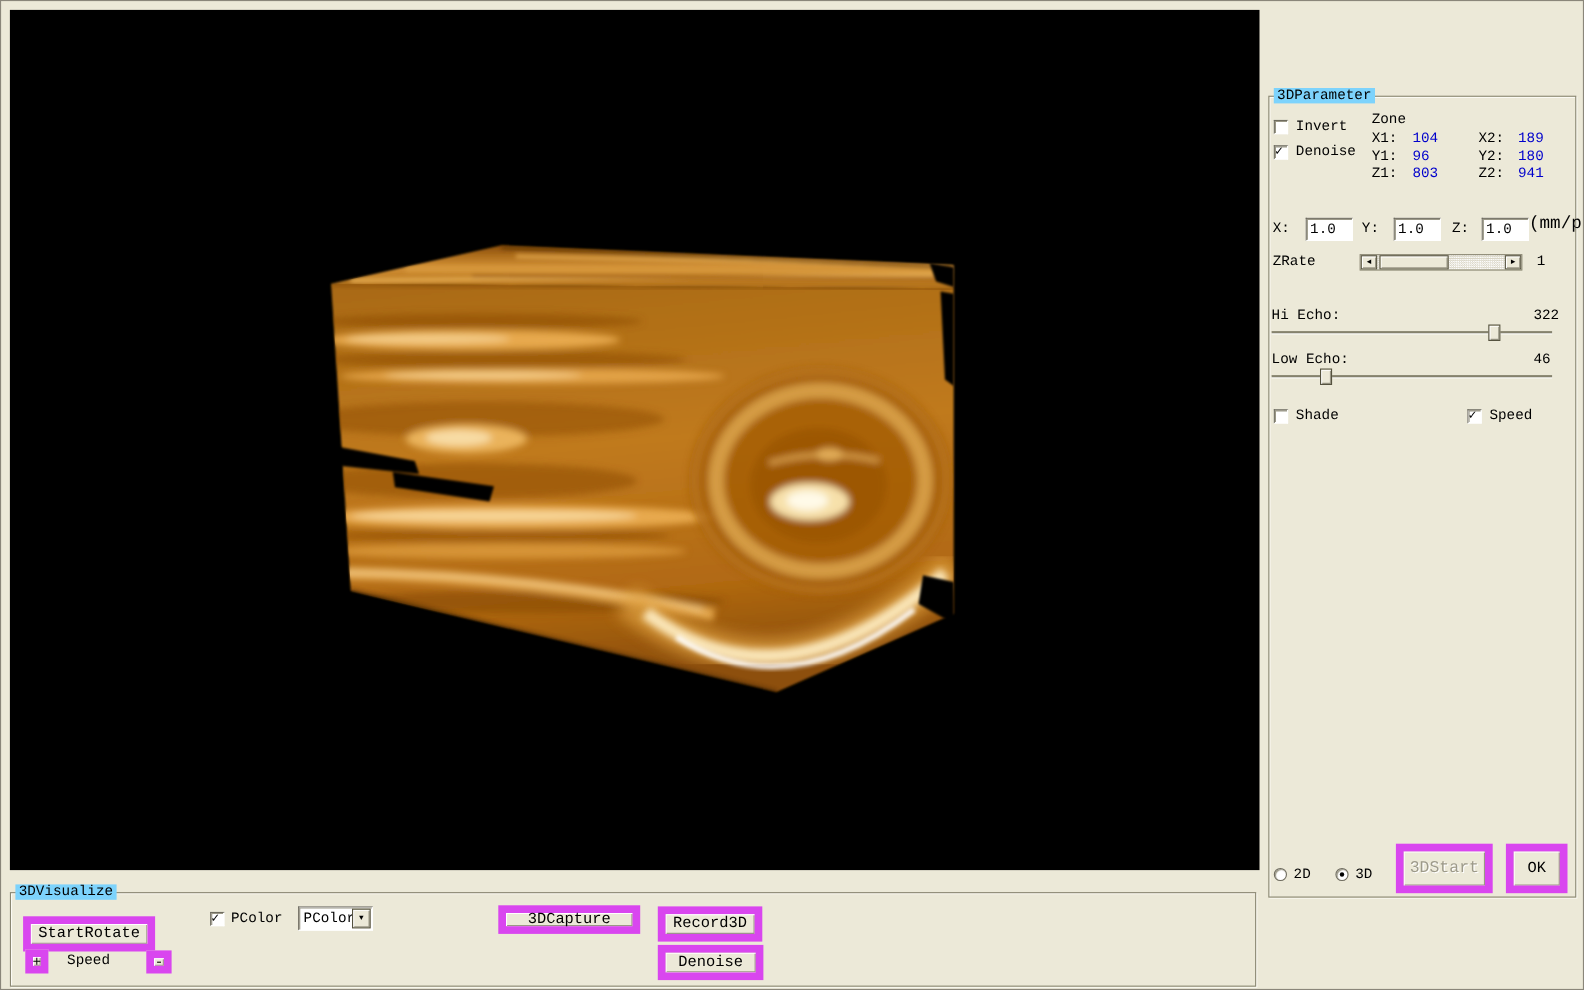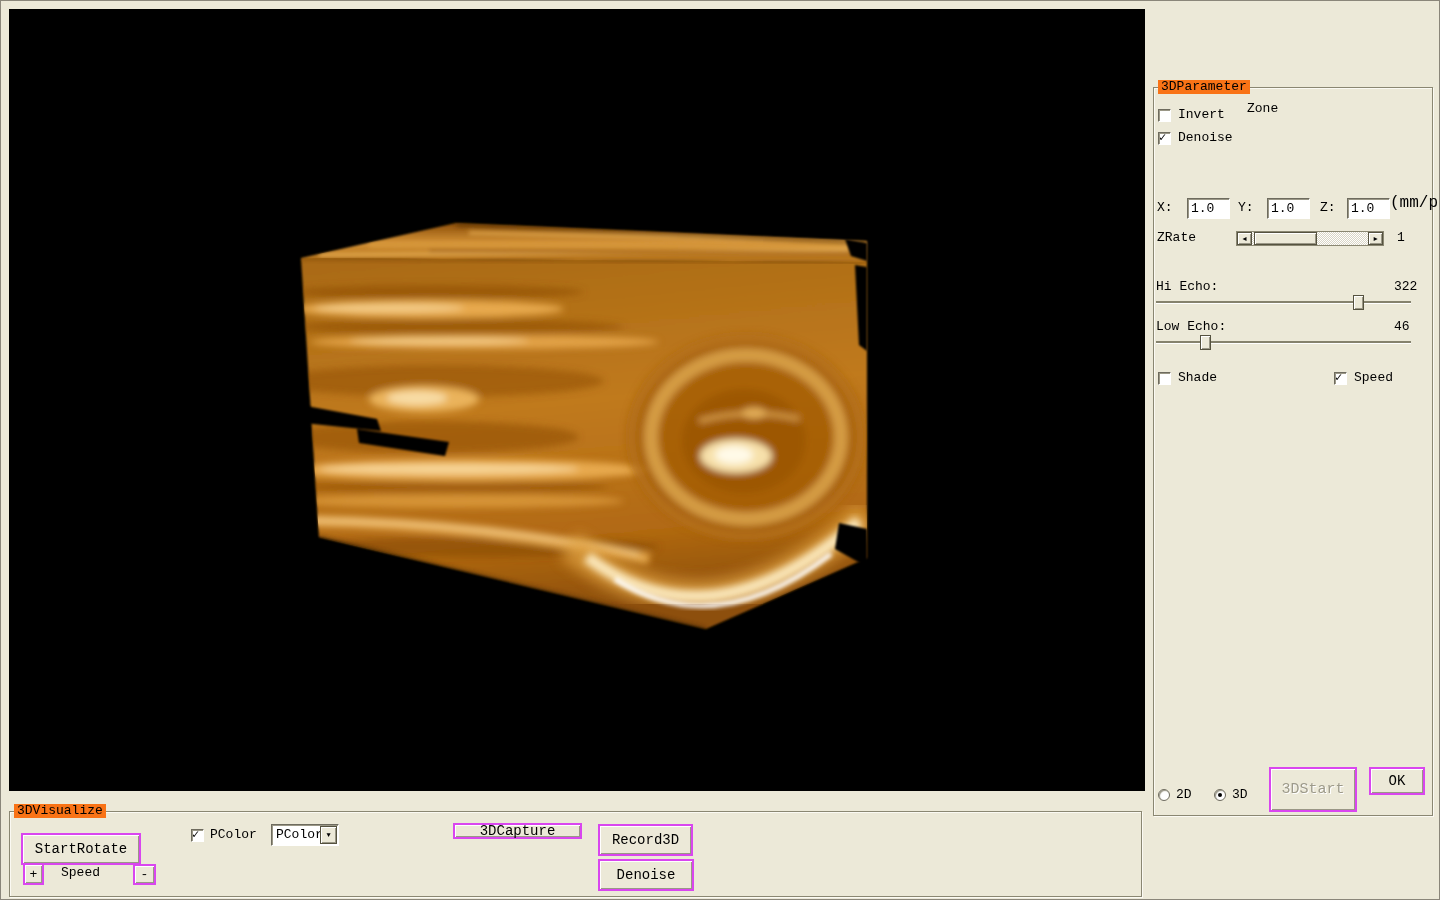--- a/index.html
+++ b/index.html
@@ -1,24 +1,24 @@
 <!DOCTYPE html>
 <html><head>
 <meta charset="utf-8">
 <style>
   *{margin:0;padding:0;box-sizing:border-box}
   html,body{width:1440px;height:900px;overflow:hidden}
   body{background:#ece9d8;font-family:"Liberation Mono","DejaVu Sans Mono",monospace;font-size:13px;color:#000}
   .window{position:relative;width:1440px;height:900px;background:#ece9d8;border:1px solid #8a867a}
   .viewport{position:absolute;left:8px;top:8px;width:1136px;height:782px;background:#000;overflow:hidden}
   .groupbox{position:absolute;border:1px solid #8a8772;box-shadow:inset 1px 1px 0 #fbfaf3,1px 1px 0 #fbfaf3}
-  .grouplabel{position:absolute;background:#f97316;padding:0 3px;line-height:14px;z-index:2;white-space:nowrap}
+  .grouplabel{position:absolute;background:#7dd3fc;padding:0 3px;line-height:14px;z-index:2;white-space:nowrap}
   .label{position:absolute;line-height:14px;white-space:nowrap}
   .blue{color:#0000cc}
-  .btn{position:absolute;background:#ece9d8;border:2px solid #d946ef;box-shadow:inset 1px 1px 0 #ffffff,inset -1px -1px 0 #9a9786;display:flex;align-items:center;justify-content:center;font-family:inherit;font-size:14px;cursor:pointer;white-space:nowrap}
+  .btn{position:absolute;background:#ece9d8;border:7px solid #d946ef;box-shadow:inset 1px 1px 0 #ffffff,inset -1px -1px 0 #9a9786;display:flex;align-items:center;justify-content:center;font-family:inherit;font-size:14px;cursor:pointer;white-space:nowrap}
   .btn.small{font-size:13px}
   .btn.disabled{color:#9d9a8a;text-shadow:1px 1px 0 #fff}
   .field{position:absolute;height:21px;background:#fff;border:1px solid;border-color:#6e6b5e #fff #fff #6e6b5e;box-shadow:inset 1px 1px 0 #9a9786;font-family:inherit;font-size:13px;padding:1px 3px;outline:none}
   .checkbox{position:absolute;width:13px;height:13px;background:#fff;border:1px solid;border-color:#6e6b5e #fff #fff #6e6b5e;box-shadow:inset 1px 1px 0 #9a9786;cursor:pointer}
   .checkbox .mark{display:none;position:absolute;left:0px;top:-3px;font-size:12px;font-weight:bold;color:#000}
   .checkbox.on .mark{display:block}
   .radio{position:absolute;width:12px;height:12px;border-radius:50%;background:#fff;border:1px solid #6e6b5e;box-shadow:inset 1px 1px 1px #9a9786;cursor:pointer}
   .radio .dot{display:none;position:absolute;left:3px;top:3px;width:4px;height:4px;border-radius:50%;background:#000}
   .radio.on .dot{display:block}
   .track{position:absolute;height:2px;background:#85826d;box-shadow:0 1px 0 #fff}
@@ -138,20 +138,34 @@
     
   </span>
   <span class="label" style="left:1177px;top:107px">Invert</span>
 
   <span class="checkbox on" style="left:1157px;top:131px">
     <span class="mark">✓</span>
   </span>
   <span class="label" style="left:1177px;top:130px">Denoise</span>
 
   <span class="label" style="left:1246px;top:101px">Zone</span>
+  <div style="position:absolute;left:1246px;top:117px;display:grid;grid-template-columns:37px 60px 36px 46px;line-height:16px">
+    <span>X1:</span>
+    <span class="blue">104</span>
+    <span>X2:</span>
+    <span class="blue">189</span>
+    <span>Y1:</span>
+    <span class="blue">96</span>
+    <span>Y2:</span>
+    <span class="blue">180</span>
+    <span>Z1:</span>
+    <span class="blue">803</span>
+    <span>Z2:</span>
+    <span class="blue">941</span>
+  </div>
 
   <span class="label" style="left:1156px;top:200px">X:</span>
   <input class="field" style="left: 1186px; top: 197px; width: 43px;" value="1.0">
   <span class="label" style="left:1237px;top:200px">Y:</span>
   <input class="field" style="left: 1266px; top: 197px; width: 43px;" value="1.0">
   <span class="label" style="left:1319px;top:200px">Z:</span>
   <input class="field" style="left: 1346px; top: 197px; width: 43px;" value="1.0">
   <span class="label" style="left:1389px;top:195px;font-size:16px">(mm/p)</span>
 
   <span class="label" style="left:1156px;top:230px">ZRate</span>
@@ -190,40 +204,40 @@
     
   </span>
   <span class="label" style="left:1175px;top:787px">2D</span>
 
   <span class="radio on" style="left:1213px;top:788px">
     <span class="dot"></span>
   </span>
   <span class="label" style="left:1231px;top:787px">3D</span>
 
   <div class="btn disabled" style="left:1268px;top:766px;width:88px;height:45px;font-size:15px">3DStart</div>
-  <div class="btn" style="left:1368px;top:766px;width:56px;height:28px">OK</div>
+  <div class="btn" style="left:1368px;top:766px;width:56px;height:45px">OK</div>
 
   <div class="groupbox" style="left:8px;top:810px;width:1133px;height:86px"></div>
   <span class="grouplabel" style="left:13px;top:803px">3DVisualize</span>
 
   <div class="btn" style="left:20px;top:832px;width:120px;height:32px">StartRotate</div>
 
   <span class="checkbox on" style="left:190px;top:828px">
     <span class="mark">✓</span>
   </span>
   <span class="label" style="left:209px;top:827px">PColor</span>
 
   <div class="combo">
     <span class="combo-text">PColor</span>
     <span class="combo-btn">
         <span>▼</span>
       </span>
   </div>
 
-  <div class="btn" style="left:452px;top:822px;width:129px;height:16px">3DCapture</div>
+  <div class="btn" style="left:452px;top:822px;width:129px;height:26px">3DCapture</div>
   <div class="btn" style="left:597px;top:823px;width:95px;height:32px">Record3D</div>
   <div class="btn" style="left:597px;top:858px;width:96px;height:32px">Denoise</div>
 
   <div class="btn small" style="left:22px;top:862px;width:21px;height:22px">+</div>
   <span class="label" style="left:60px;top:865px">Speed</span>
   <div class="btn small" style="left:132px;top:863px;width:23px;height:21px">-</div>
 
 </div>
 
 </body></html>

